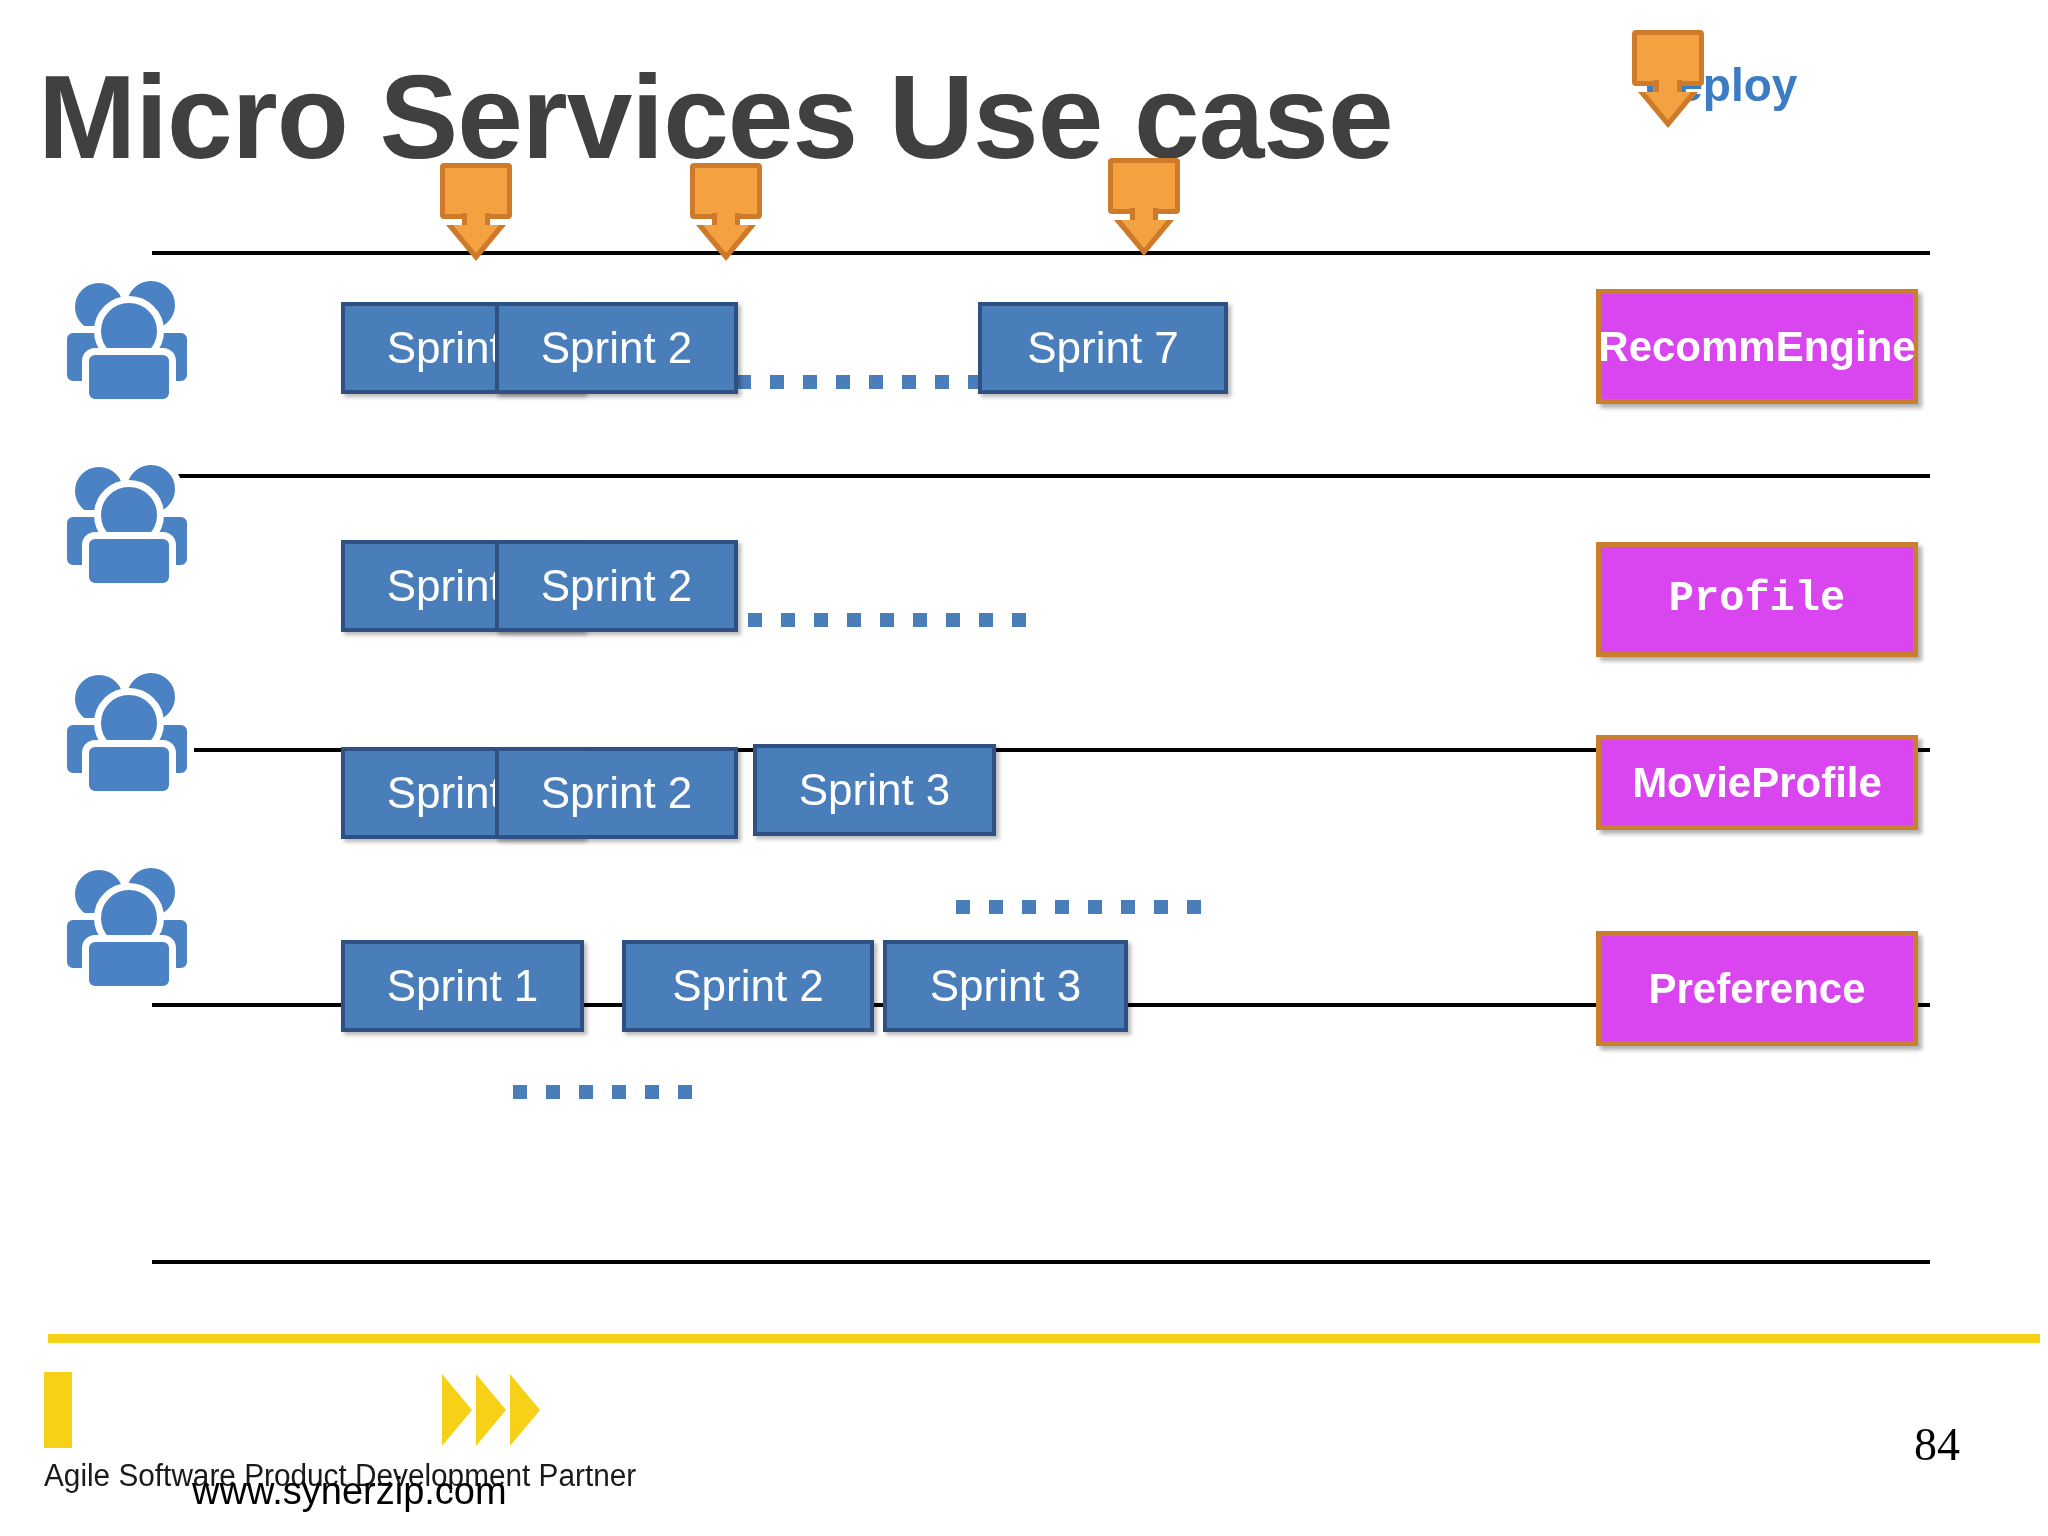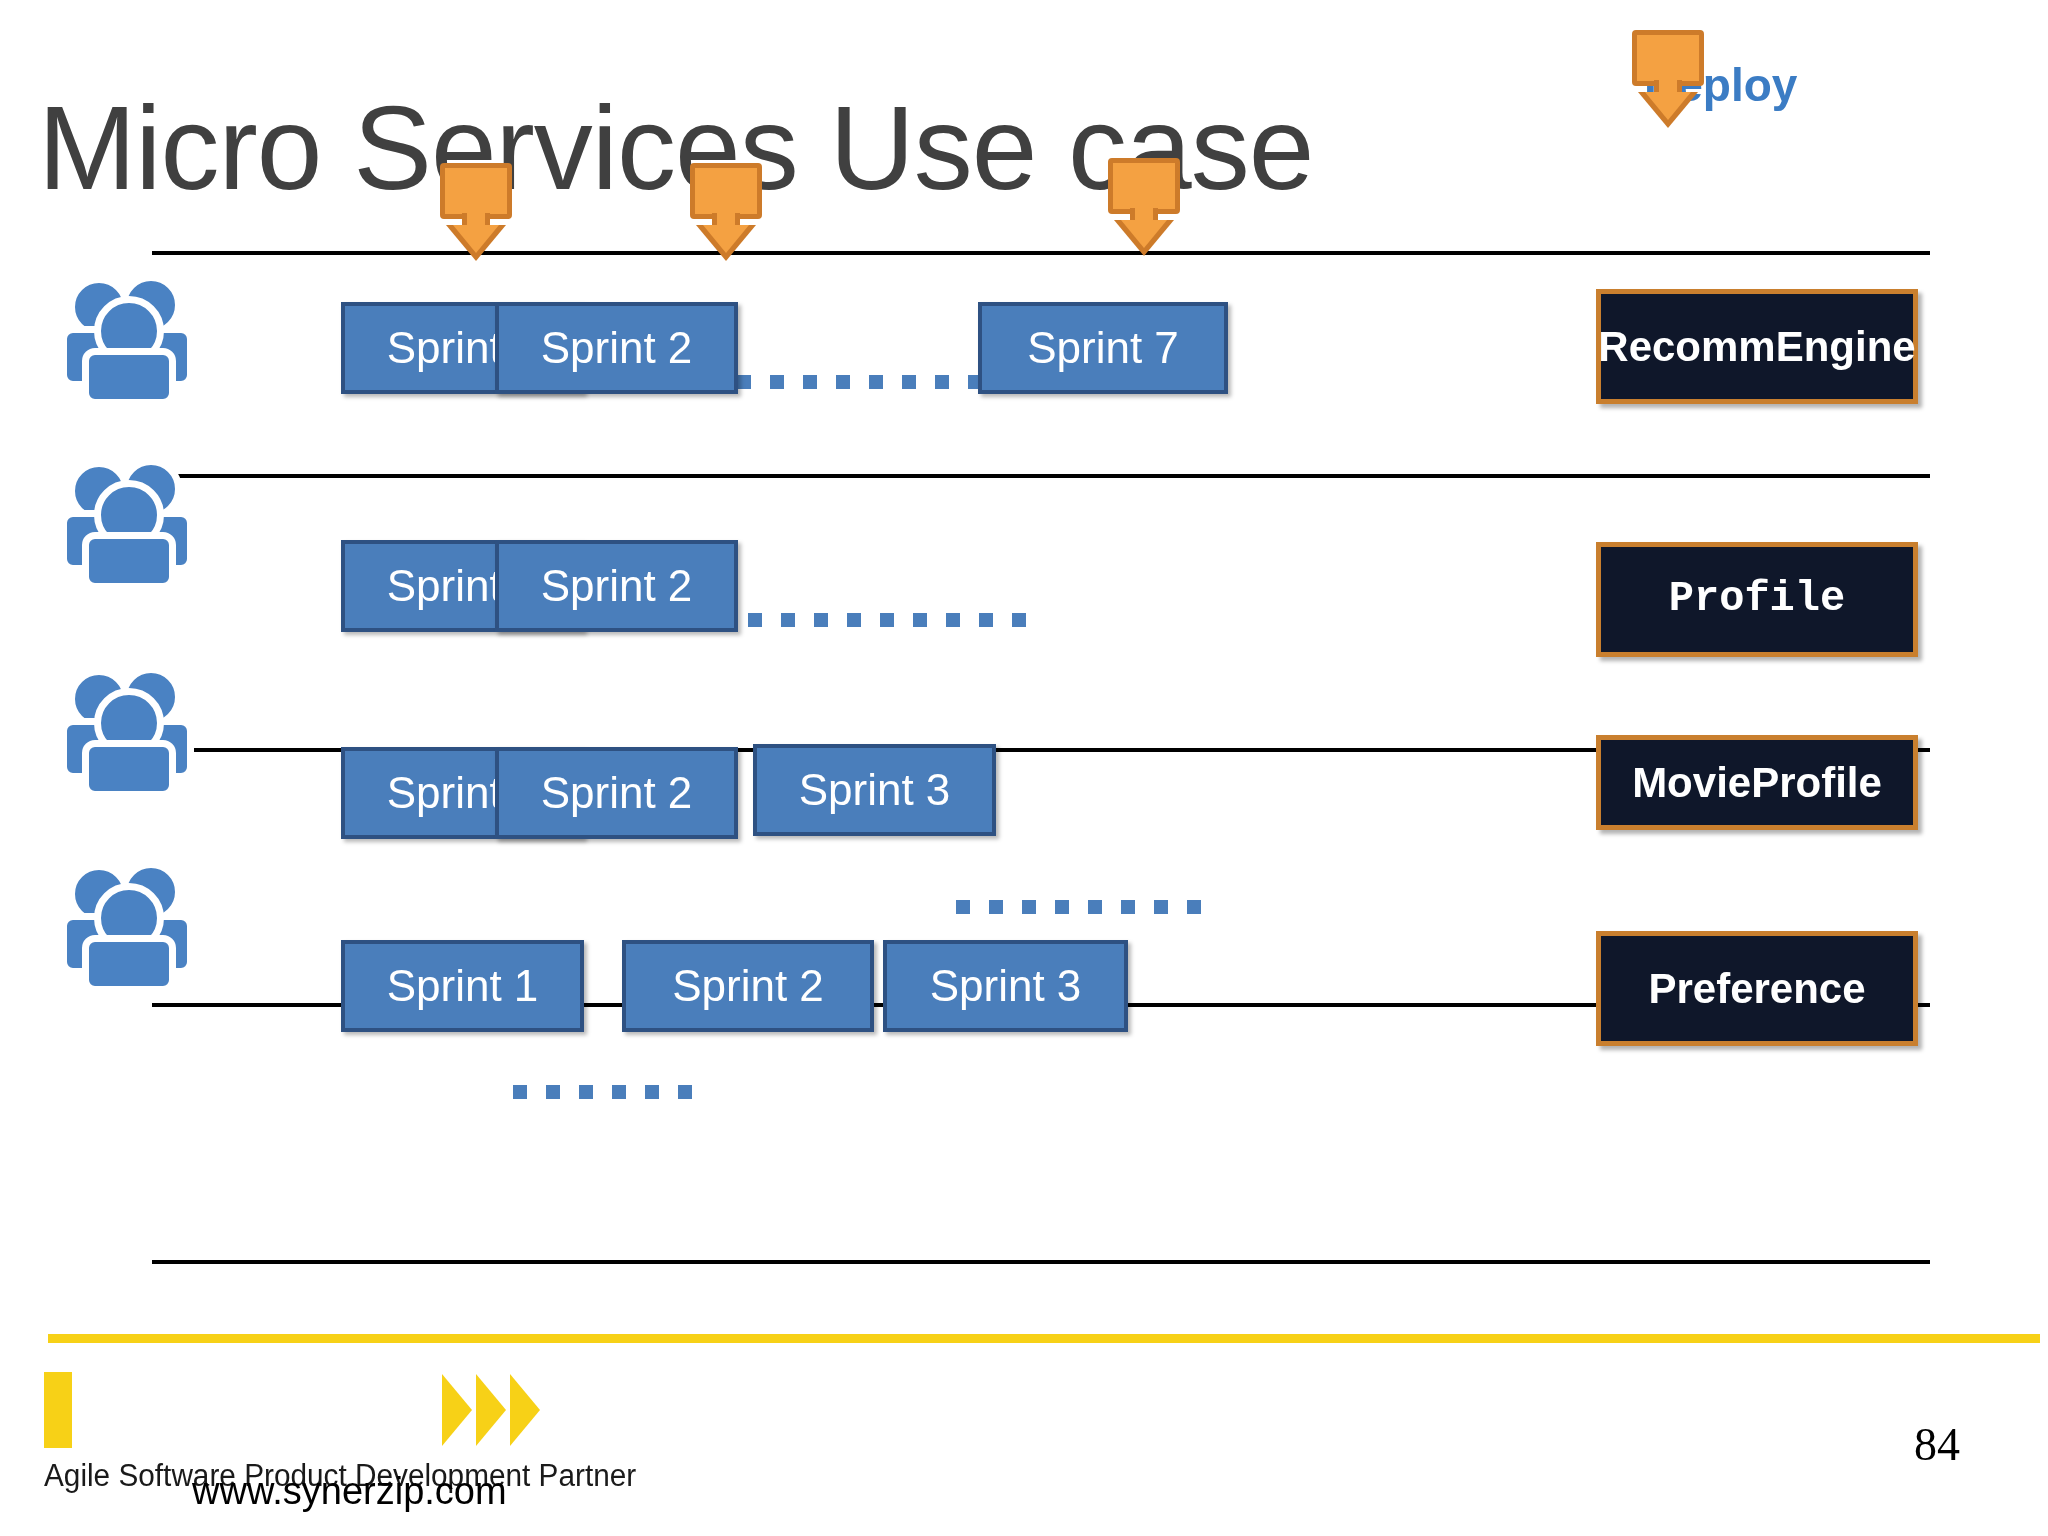--- a/index.html
+++ b/index.html
@@ -14,26 +14,25 @@
     overflow: hidden;
     font-family: "Liberation Sans", sans-serif;
   }
 
   
   #slide-title {
     position: absolute;
     left: 38px;
     top: 58px;
     font-size: 118px;
-    font-weight: normal;
+    font-weight: bold;
     color: #404040;
     letter-spacing: -1px;
     line-height: 1;
     white-space: nowrap;
-    margin-top: 31px;
   }
 
   
   #deploy-legend {
     position: absolute;
     left: 1632px;
     top: 30px;
     display: flex;
     align-items: flex-start;
   }
@@ -149,21 +148,21 @@
     font-size: 44px;
     box-shadow: 3px 3px 4px rgba(0,0,0,0.28);
     white-space: nowrap;
   }
 
   
   .service-box {
     position: absolute;
     left: 1596px;
     width: 322px;
-    background: #0f172a;
+    background: #d946ef;
     border: 5px solid #c97f2e;
     box-sizing: border-box;
     display: flex;
     align-items: center;
     justify-content: center;
     text-align: center;
     color: #ffffff;
     font-size: 42px;
     font-weight: bold;
     line-height: 1.12;

